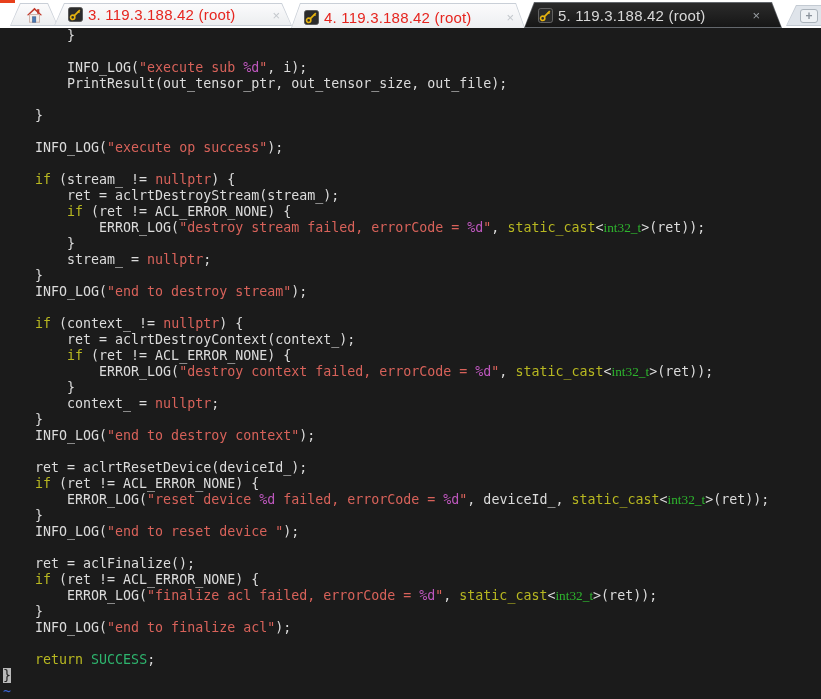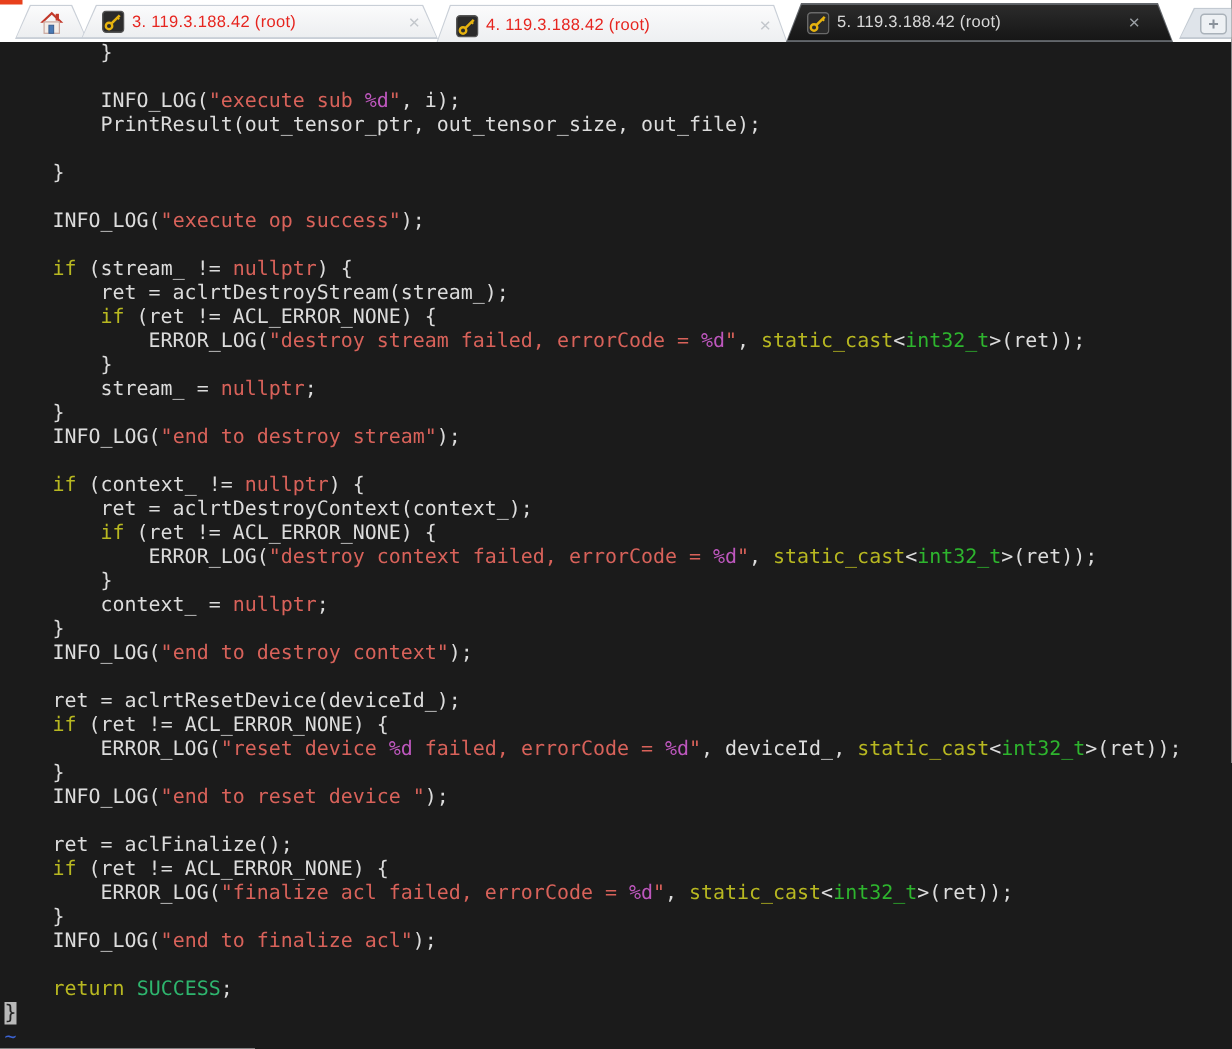--- a/index.html
+++ b/index.html
@@ -31,21 +31,21 @@
   .tab.active .shape-outer { background:#63676c; }
   .tab.active .shape-inner { background:linear-gradient(#2b2b2b,#161616); }
 
   .tab-home   { left:10px;  top:3px; width:48px;  height:23px; cursor:pointer; }
   .tab-s3     { left:54px;  top:3px; width:238px; height:23px; cursor:pointer; }
   .tab-s4     { left:290px; top:3px; width:236px; height:28px; cursor:pointer; }
   .tab-s5     { left:524px; top:2px; width:258px; height:26px; cursor:pointer; }
   .tab-plus   { left:786px; top:5px; width:46px;  height:21px; cursor:pointer; }
 
   .tab-label {
-    font-size:11px; color:var(--tab-text,#e6251f); margin-left:5px;
+    font-size:15px; color:var(--tab-text,#e6251f); margin-left:5px;
     white-space:nowrap; letter-spacing:0.2px;
   }
   .tab.active .tab-label { color:var(--active-tab-fg,#d8d8d8); }
   .key-badge { width:15px; height:15px; flex:0 0 auto; }
   .close-btn {
     position:absolute; top:50%; transform:translateY(-50%);
     font-size:13px; line-height:1; color:#c3c7cc; cursor:pointer; z-index:2;
   }
   .tab-s3 .close-btn, .tab-s4 .close-btn { right:12px; }
   .tab-s5 .close-btn { right:22px; color:#9a9fa4; }
@@ -65,21 +65,21 @@
   #code {
     font-family:"DejaVu Sans Mono","Liberation Mono",monospace;
     font-size:13.3px; line-height:16px; padding-left:3px; padding-top:0;
     white-space:pre; color:var(--terminal-fg,#dcdcdc);
   }
   .line { height:16px; }
   .tk-d  { color:var(--terminal-fg,#dcdcdc); }
   .tk-k  { color:var(--keyword,#b8b821);margin-top:20px; }
   .tk-s  { color:var(--string,#d8625a); }
   .tk-p  { color:var(--format-spec,#bd57bd); }
-  .tk-t  { color:var(--type,#2eb52e); }
+  .tk-t  { color:var(--type,#2eb52e);font-family:Liberation Serif, serif; }
   .tk-g  { color:var(--constant,#2eb56e); }
   .tk-nt { color:var(--tilde,#3c63d2); }
   .tk-cur{ background:var(--cursor-bg,#b9b9b9); color:var(--cursor-fg,#222222); }
 </style>
 </head>
 <body>
 
 <div class="screen">
 
   <div class="tabbar">

